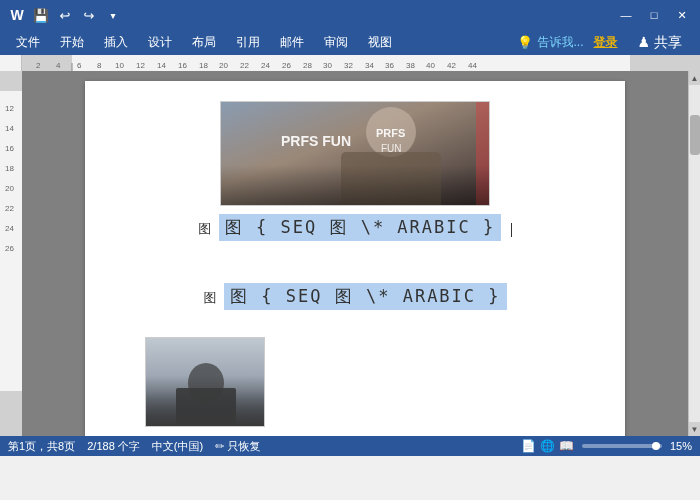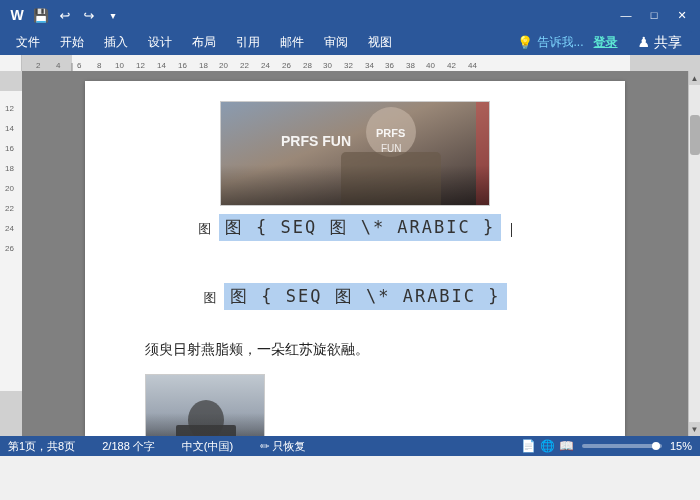--- a/index.html
+++ b/index.html
@@ -232,21 +232,21 @@
       background: linear-gradient(180deg, transparent, #3a3a3a);
     }
 
     
     .status-bar {
       height: 20px;
       background: #2b579a;
       display: flex;
       align-items: center;
       padding: 0 8px;
-      gap: 27px;
+      gap: 12px;
       font-size: 11px;
       color: white;
     }
     .status-item {
       white-space: nowrap;
     }
     .status-right {
       margin-left: auto;
       display: flex;
       align-items: center;
@@ -339,21 +339,21 @@
   <div class="menu-item">布局</div>
   <div class="menu-item">引用</div>
   <div class="menu-item">邮件</div>
   <div class="menu-item">审阅</div>
   <div class="menu-item">视图</div>
   <div style="margin-left:auto;display:flex;align-items:center;gap:10px;">
     <div style="display:flex;align-items:center;gap:4px;color:white;font-size:12px;">
       <span style="font-size:13px;">💡</span>
       <span style="color:#7dd3fc;font-size:12px;">告诉我...</span>
     </div>
-    <div class="login-btn" style="color:#5eead4;text-decoration:underline;">登录</div>
+    <div class="login-btn" style="color:#eab308;text-decoration:underline;">登录</div>
     <div class="share-btn">♟ 共享</div>
   </div>
 </div>
 
 <div class="ruler-container">
   <div class="ruler-corner"></div>
   <div class="ruler">
     <svg class="h-ruler-svg">
 
       <rect x="0" y="0" width="50" height="16" fill="#d0d0d0"></rect>
@@ -437,21 +437,20 @@
 
       <div style="height:30px;"></div>
 
       <div class="figure-label-row2">
         <span>图</span>
         <span class="field-code-highlighted" style="background:#b3d0f0;padding:2px 6px;font-family:monospace;">图 { SEQ 图 \* ARABIC }</span>
       </div>
 
       <div style="height:15px;"></div>
 
-      <div class="chinese-text">须臾日射燕脂颊，一朵红苏旋欲融。</div>
 
       <div class="doc-image-bottom">
         <svg width="120" height="90">
           <defs>
             <linearGradient id="imgGrad2" x1="0%" y1="0%" x2="0%" y2="100%">
               <stop offset="0%" style="stop-color:#c0c8d0"></stop>
               <stop offset="60%" style="stop-color:#909aa8"></stop>
               <stop offset="100%" style="stop-color:#404858"></stop>
             </linearGradient>
           </defs>

